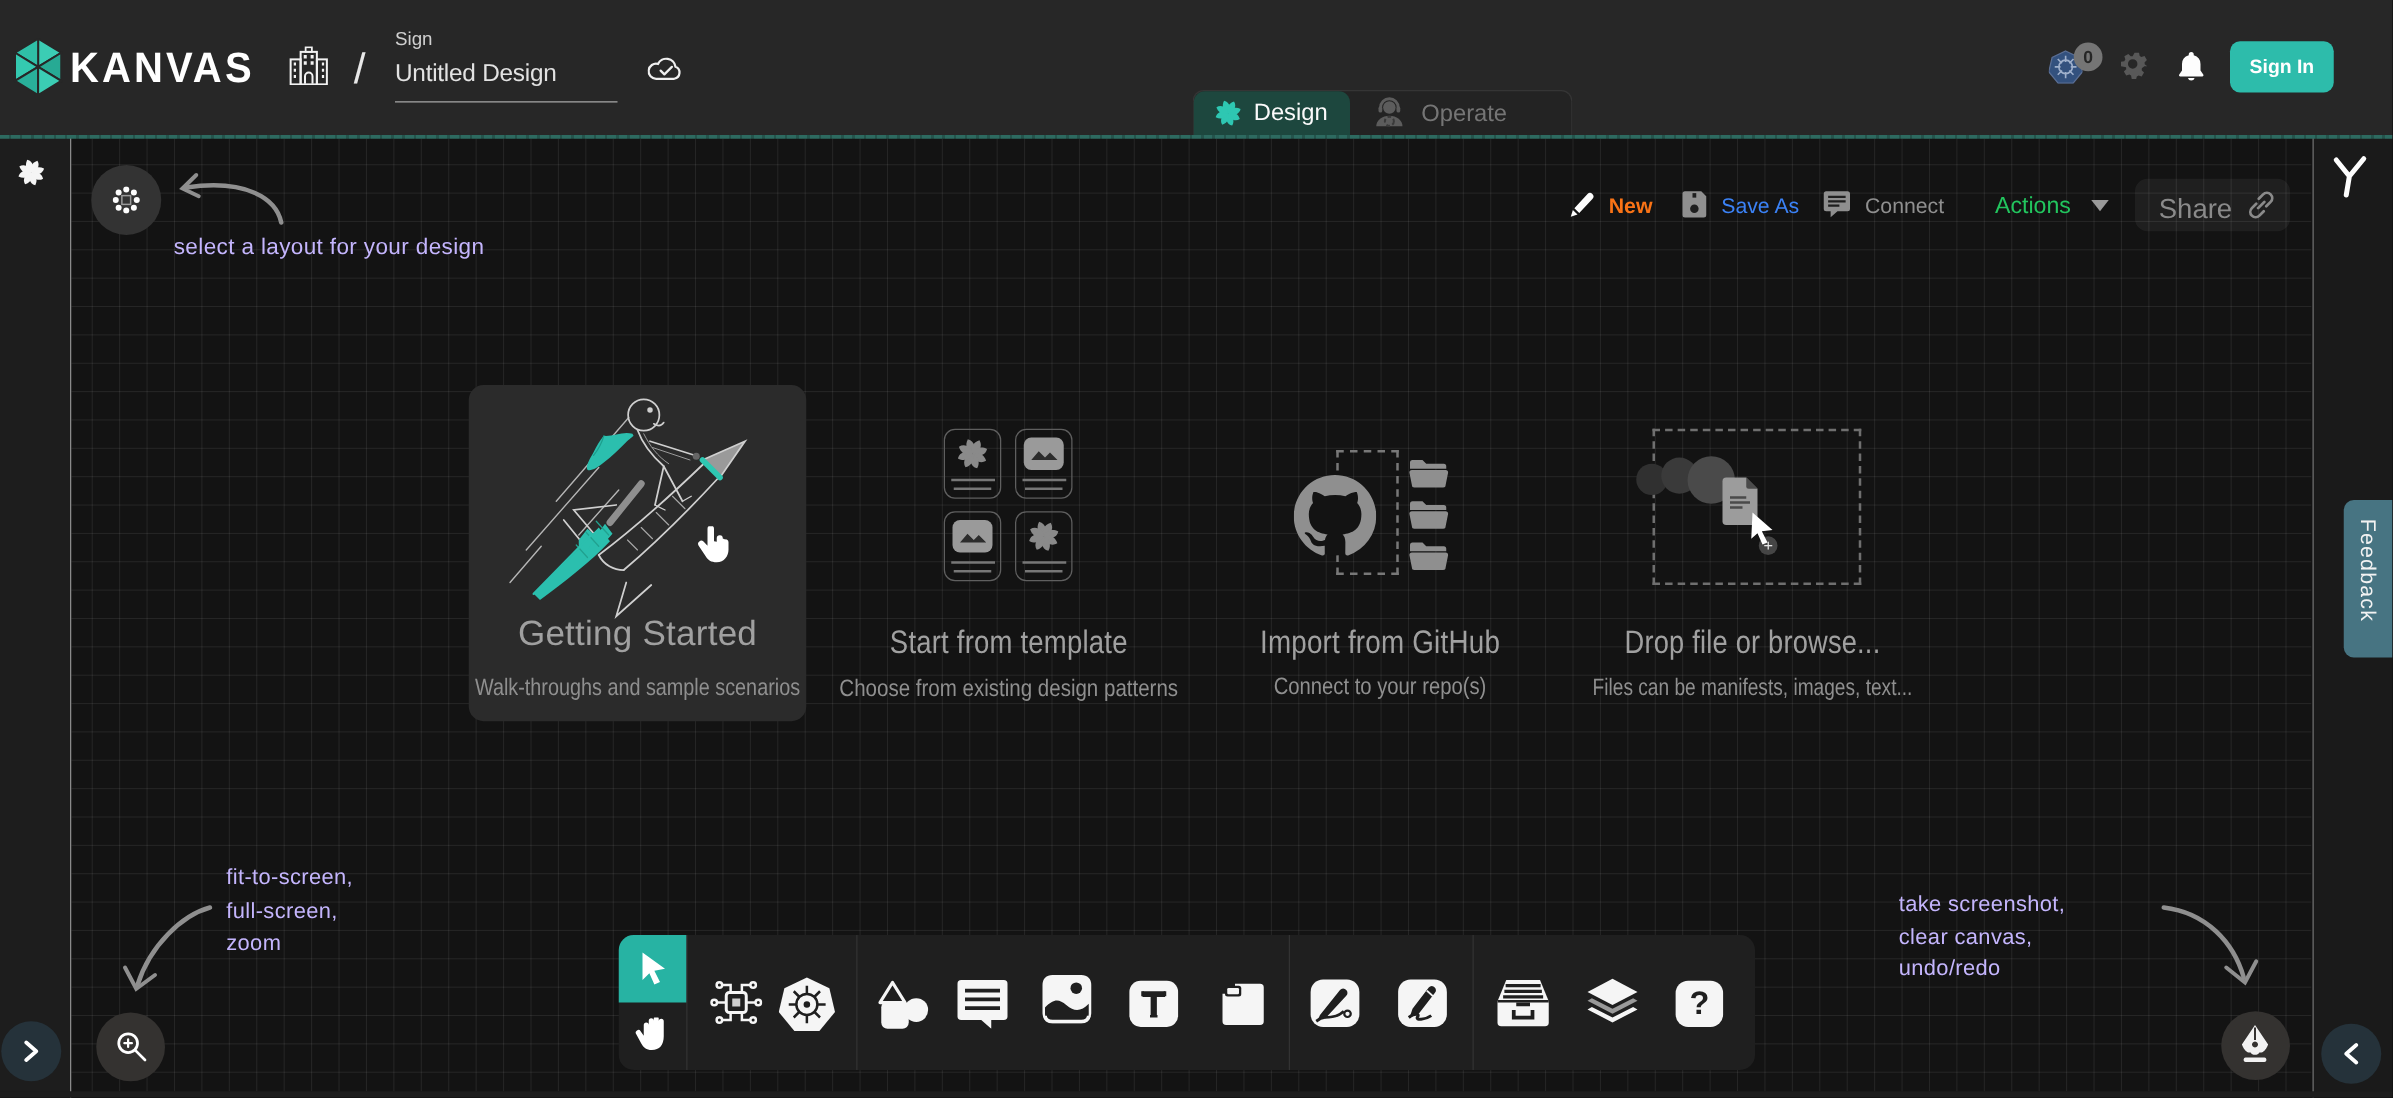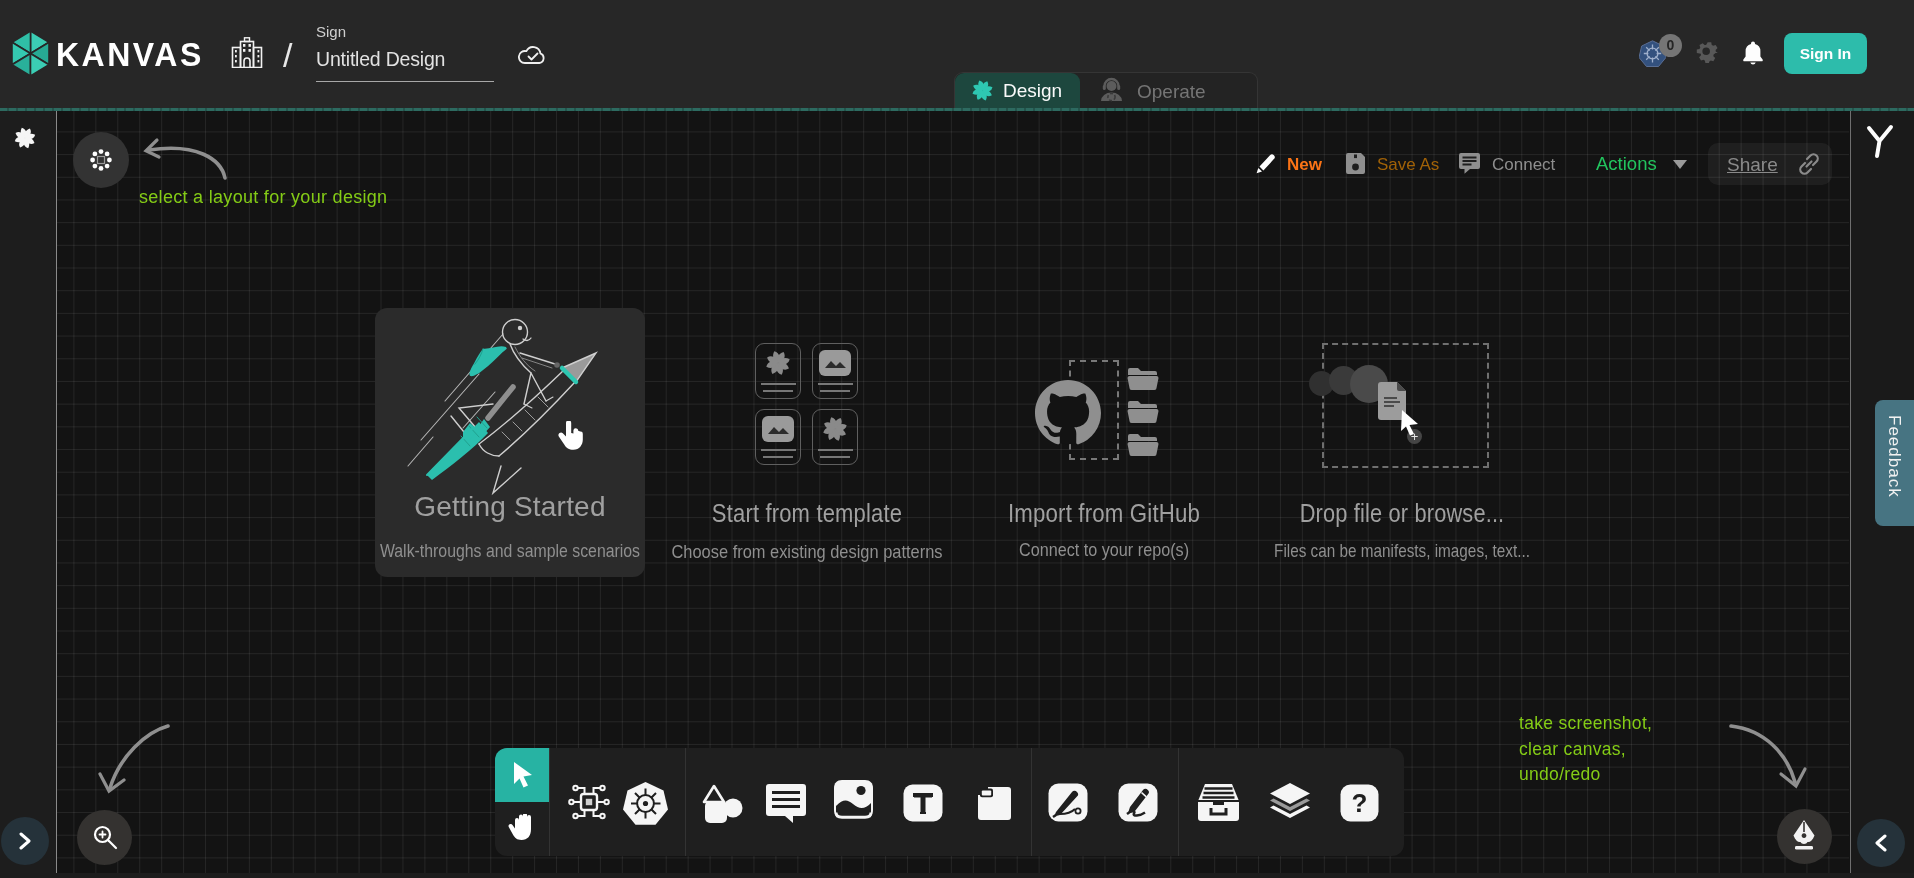--- a/index.html
+++ b/index.html
@@ -30,21 +30,21 @@
     background-image:
       linear-gradient(to right, rgba(255,255,255,0.08) 1px, transparent 1px),
       linear-gradient(to bottom, rgba(255,255,255,0.08) 1px, transparent 1px);
     background-size:21.95px 22.7px;
     background-position:16.4px 20.4px; }
   #rail-left  { position:absolute; left:0; top:110px; width:57px; height:768px; background:#1d1d1d; border-right:1px solid #8a8a8a; }
   #strip-right { position:absolute; left:1850px; top:110px; width:64px; height:768px; background:#1a1a1a; border-left:1px solid #6f6f6f; }
   #strip-bottom { position:absolute; left:0; top:873px; width:1914px; height:5px; background:#1d1d1d; }
   #topline { position:absolute; left:0; top:108px; width:1914px; height:3px; background:repeating-linear-gradient(90deg,#2d6a60 0 7px,#24544c 7px 9px); }
 
-  .hinttext { color:#84cc16; font-size:17.5px; letter-spacing:0.3px; }
+  .hinttext { color:#c4b5fd; font-size:17.5px; letter-spacing:0.3px; }
   .cardtitle { position:absolute; color:#a0a0a0; font-size:26px; text-align:center; letter-spacing:0.2px; }
   .cardsub   { position:absolute; color:#8f8f8f; font-size:19px; text-align:center; }
 
   
   .fab { position:absolute; border-radius:50%; }
 
   
   #feedback { position:absolute; left:1875px; top:400px; width:39px; height:126px; background:#477482; border-radius:8px 0 0 8px; }
   #feedback span { position:absolute; left:29px; top:15px; transform-origin:0 0; transform:rotate(90deg); color:#f2f2f2; font-size:17px; letter-spacing:1px; white-space:nowrap; }
 
@@ -191,32 +191,32 @@
   <svg class="abs" style="left:1255px; top:151px;" width="22" height="24" viewBox="0 0 22 24">
     <path d="M4.5 15.5 L15 4.2 a2.7 2.7 0 0 1 3.9 3.9 L8.4 19.4 Z" fill="#fdfdfd"></path>
     <path d="M3.3 16.9 L7 20.6 L1.6 22.3 Z" fill="#fdfdfd"></path>
   </svg>
   <div class="abs" style="left:1287px; top:155px; color:#f97316; font-size:17px; font-weight:700;">New</div>
   <svg class="abs" style="left:1345px; top:152px;" width="21" height="23" viewBox="0 0 21 23" fill="#8f8f8f">
     <path d="M1 3 a2 2 0 0 1 2 -2 h13 l4 4 v15 a2 2 0 0 1 -2 2 h-15 a2 2 0 0 1 -2 -2 z M5 1.5 h8 v5.5 h-8 z"></path>
     <circle cx="10.5" cy="15" r="3.4" fill="#1f1f1f"></circle>
     <rect x="9" y="2.5" width="3" height="3.6" fill="#1f1f1f"></rect>
   </svg>
-  <div class="abs" style="left:1377px; top:155px; color:#a16207; font-size:17px;">Save As</div>
+  <div class="abs" style="left:1377px; top:155px; color:#3b82f6; font-size:17px;">Save As</div>
   <svg class="abs" style="left:1458px; top:152px;" width="23" height="23" viewBox="0 0 23 23" fill="#8f8f8f">
     <path d="M1 3 a2 2 0 0 1 2 -2 h17 a2 2 0 0 1 2 2 v12 a2 2 0 0 1 -2 2 h-8 l-5.5 4.8 v-4.8 h-3.5 a2 2 0 0 1 -2 -2 z"></path>
     <g stroke="#1f1f1f" stroke-width="1.8">
         <path d="M4.5 5.5 h14 M4.5 9 h14 M4.5 12.5 h9"></path>
       </g>
   </svg>
   <div class="abs" style="left:1492px; top:155px; color:#8f8f8f; font-size:17px;">Connect</div>
   <div class="abs" style="left:1596px; top:153px; color:#22c55e; font-size:18.5px;">Actions</div>
   <div class="abs" style="left:1673px; top:160px; width:0; height:0; border-left:7px solid transparent; border-right:7px solid transparent; border-top:9px solid #9a9a9a;"></div>
   <div class="abs" style="left:1708px; top:143px; width:124px; height:42px; border-radius:10px; background:rgba(255,255,255,0.055);"></div>
-  <div class="abs" style="left:1727px; top:154px; color:#8a8a8a; font-size:19px;text-decoration:underline;">Share</div>
+  <div class="abs" style="left:1727px; top:154px; color:#8a8a8a; font-size:22px;">Share</div>
   <svg class="abs" style="left:1797px; top:152px;" width="24" height="24" viewBox="0 0 24 24" fill="none" stroke="#8a8a8a" stroke-width="2.2" stroke-linecap="round">
     <path d="M10 7 l3.5 -3.5 a4.2 4.2 0 0 1 6 6 L16 13"></path>
     <path d="M14 17 l-3.5 3.5 a4.2 4.2 0 0 1 -6 -6 L8 11"></path>
     <path d="M9.5 14.5 l5 -5"></path>
   </svg>
 
   <svg class="abs" style="left:1862px; top:122px;" width="36" height="40" viewBox="0 0 36 40" fill="none" stroke="#fdfdfd" stroke-width="4" stroke-linecap="round">
     <path d="M7 6 L17.5 19 M29 5 L17.5 19 L15 34"></path>
   </svg>
 
@@ -359,20 +359,21 @@
         <path d="M8 17 h13 M8 21 h16 M8 25 h10"></path>
       </g>
   </svg>
   <div class="fab" style="left:1407px; top:429px; width:15px; height:15px; background:#454545; color:#e8e8e8; font-size:13px; line-height:16px; text-align:center;">+</div>
   <svg class="abs" style="left:1398px; top:408px;" width="24" height="28" viewBox="0 0 24 28">
     <path d="M4 2 L20 16 L11.5 17 L16 26 L12 27.5 L8 18.5 L3 23 Z" fill="#fff"></path>
   </svg>
   <div class="cardtitle" style="left:1267px; top:498px; width:270px; transform:scaleX(0.838);">Drop file or browse...</div>
   <div class="cardsub" style="left:1232px; top:540px; width:340px; white-space:nowrap; transform:scaleX(0.805);">Files can be manifests, images, text...</div>
 
+  <div class="abs hinttext" style="left:181px; top:688px; line-height:26.5px;">fit-to-screen,<br>full-screen,<br>zoom</div>
   <svg class="abs" style="left:98px; top:712px;" width="80" height="95" viewBox="0 0 80 95" fill="none" stroke="#8f8f8f" stroke-width="3.6" stroke-linecap="round">
     <path d="M70 14 C48 20 22 44 12 76"></path>
     <path d="M2 62 L11 79 L26 68" stroke-width="3.2"></path>
   </svg>
 
   <div class="abs hinttext" style="left:1519px; top:711px; width:200px; text-align:left; line-height:25.5px;">take screenshot,<br>clear canvas,<br>undo/redo</div>
   <svg class="abs" style="left:1725px; top:712px;" width="85" height="90" viewBox="0 0 85 90" fill="none" stroke="#8f8f8f" stroke-width="3.6" stroke-linecap="round">
     <path d="M6 14 C40 18 62 42 70 70"></path>
     <path d="M56 62 L71 74 L80 57" stroke-width="3.2"></path>
   </svg>

